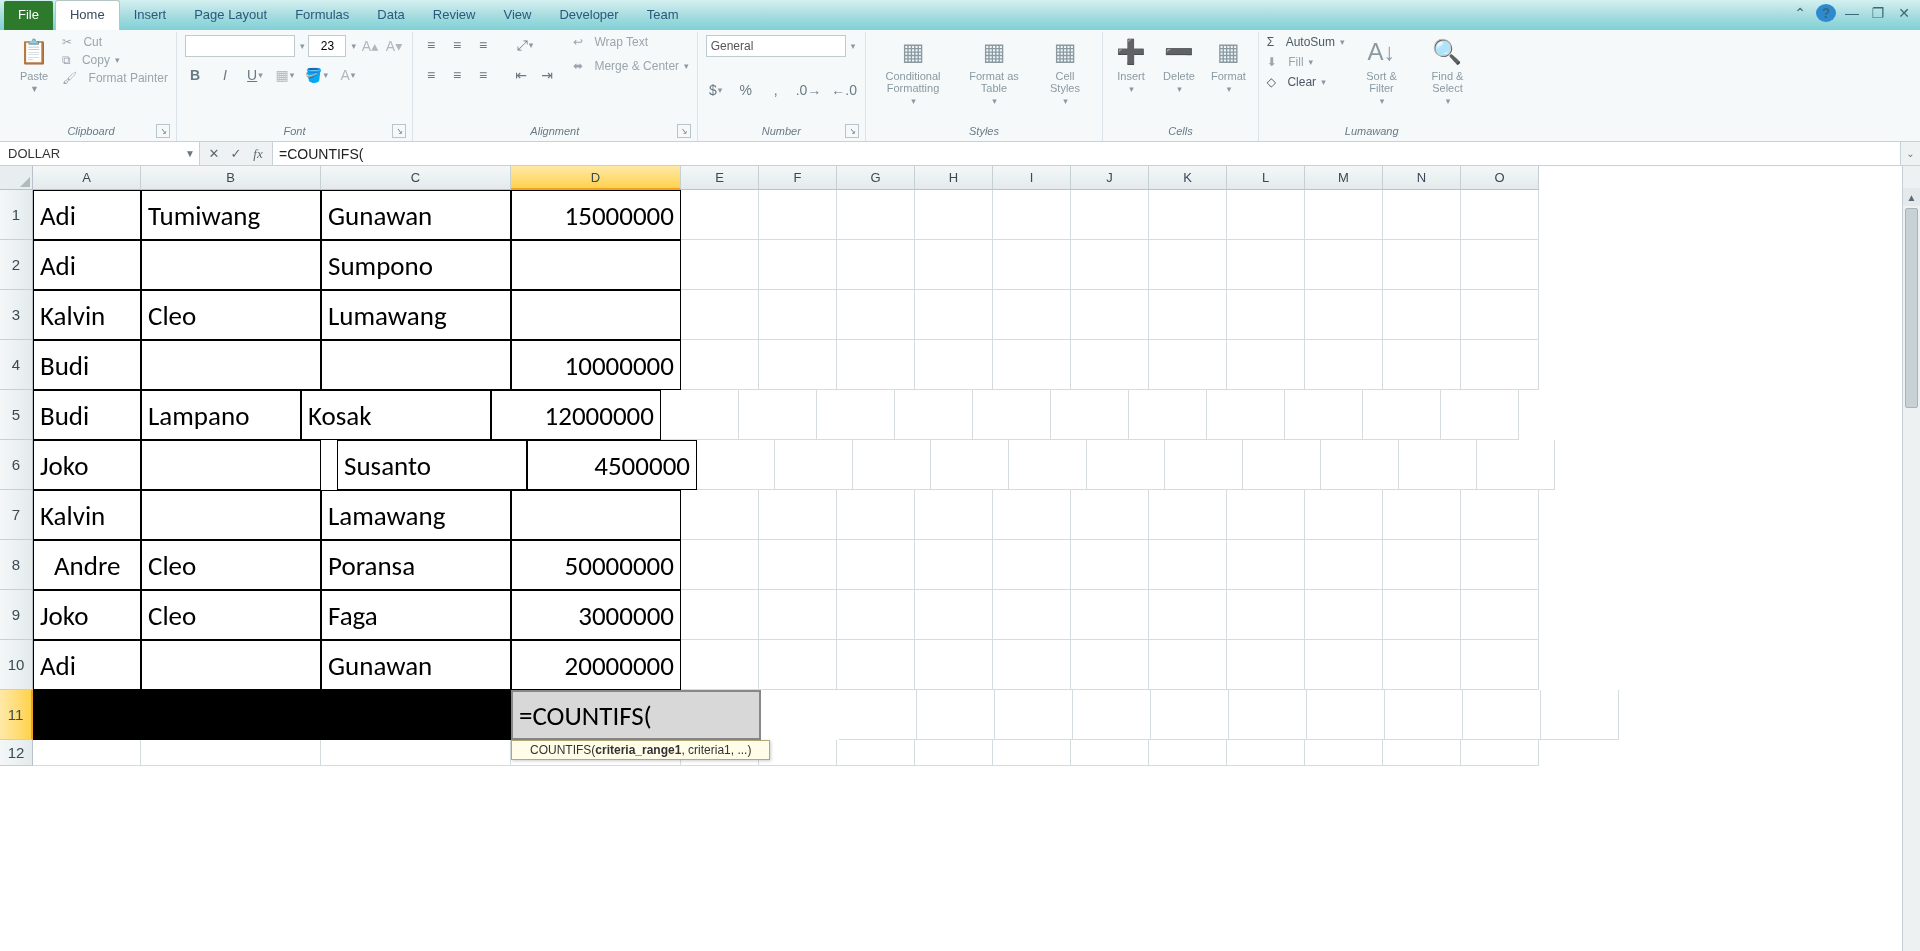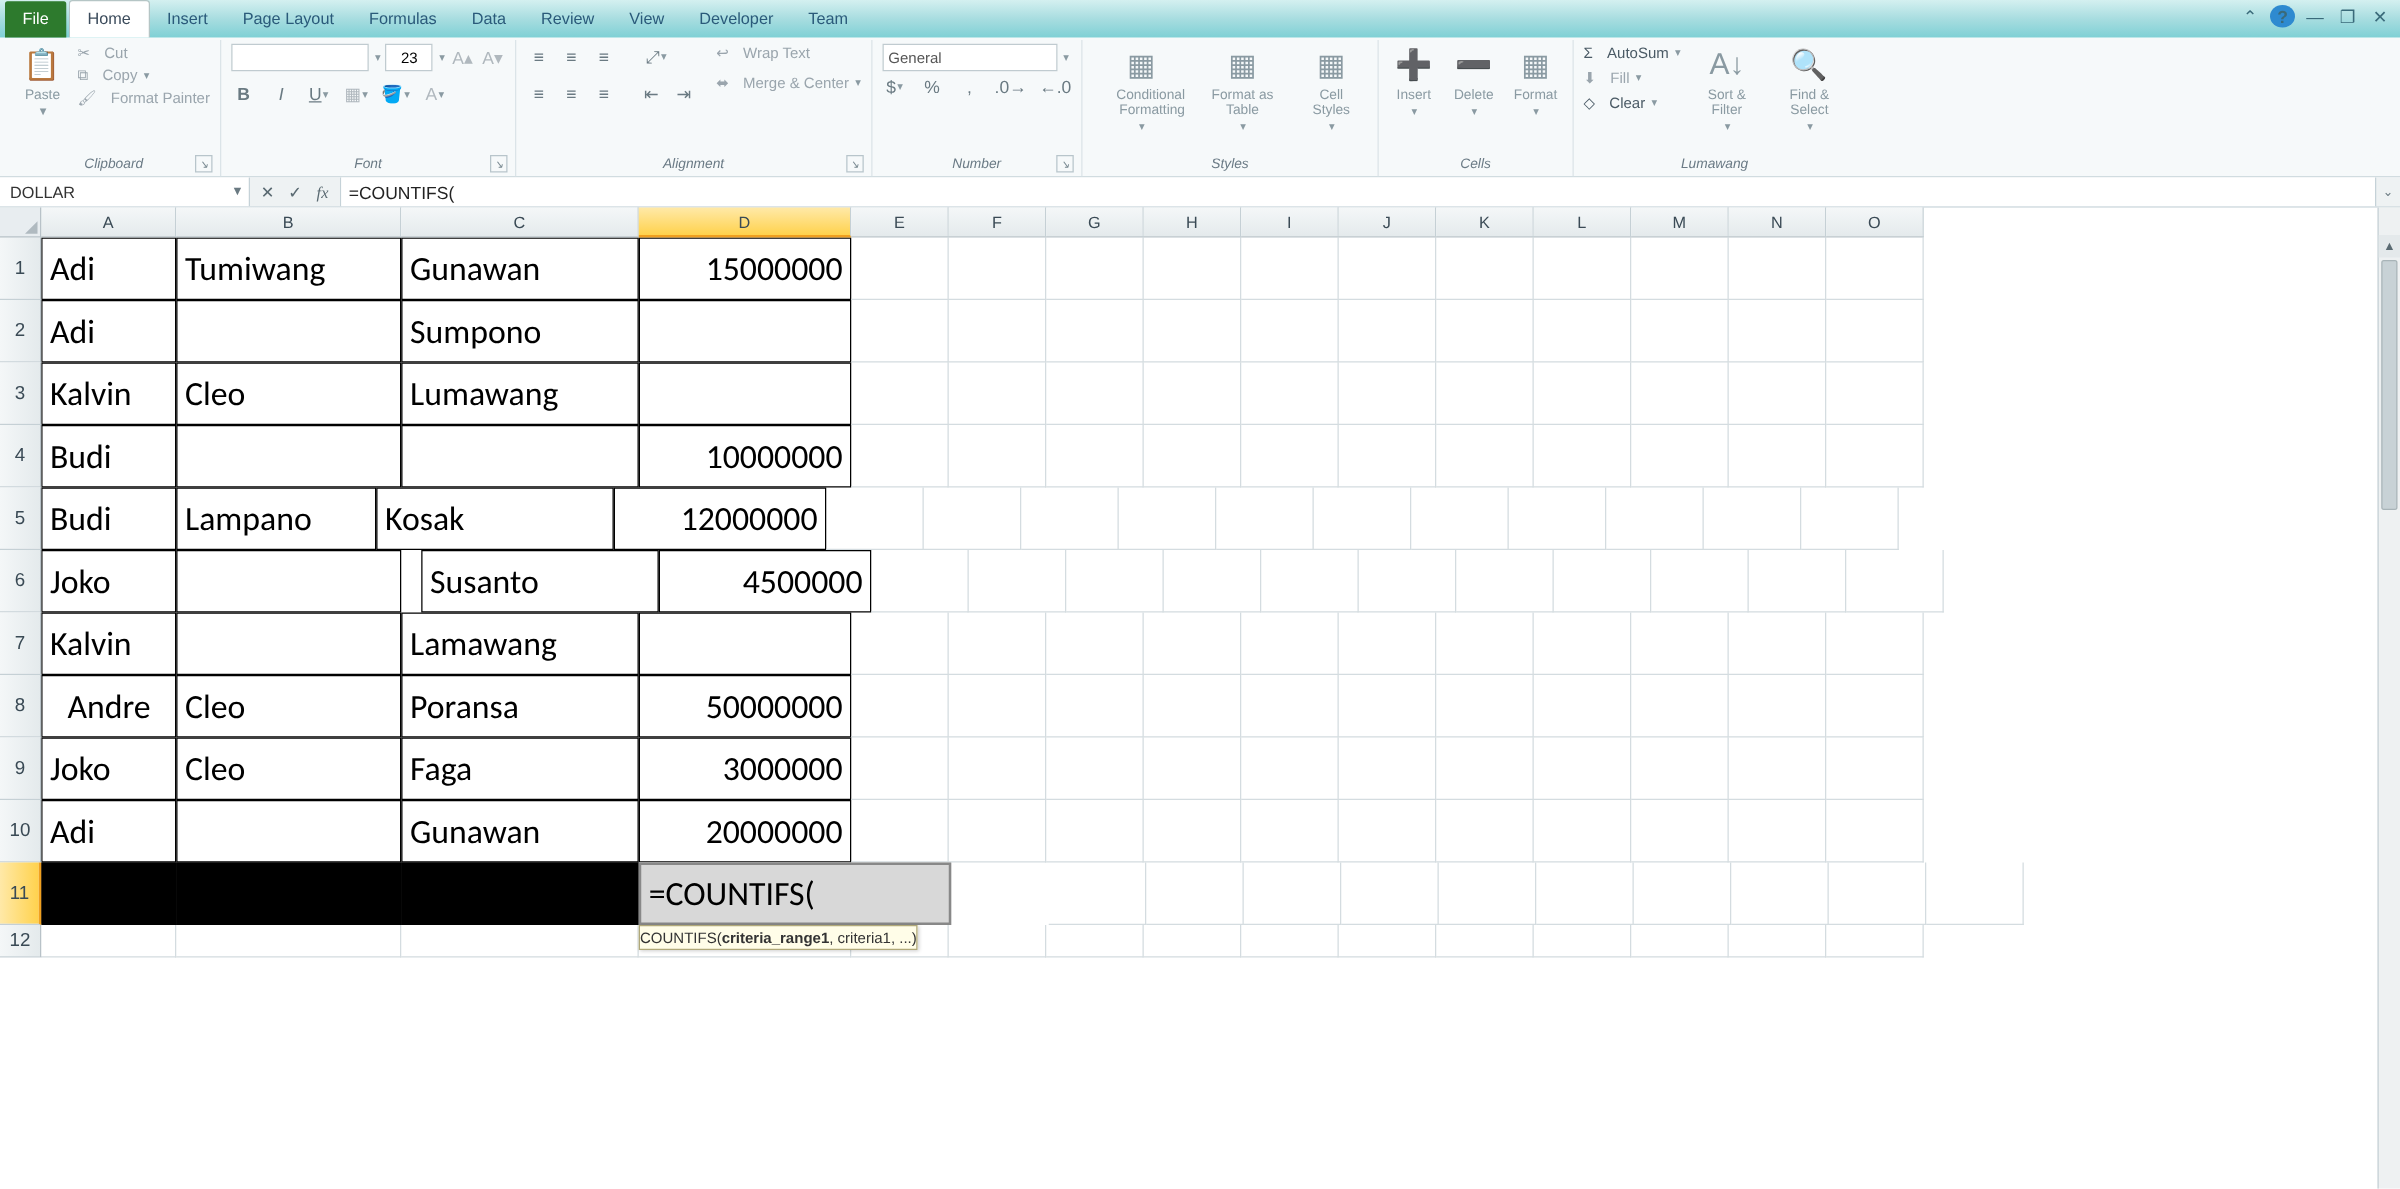--- a/index.html
+++ b/index.html
@@ -53,21 +53,21 @@
 .rowheads { position:absolute; left:0; top:24px; width:33px; bottom:0; z-index:2; }
 .rowhead { background:linear-gradient(to right,#f4f7f8,#e4eaec); border-bottom:1px solid #c5d0d5; border-right:1px solid #b8c2c8; display:flex; align-items:center; justify-content:center; font-size:15px; color:#3a4a55; }
 .rowhead.active { background:linear-gradient(to right,#ffe9a8,#ffd24d); border-right:2px solid #f0a020; }
 .cells { position:absolute; left:33px; top:24px; right:18px; bottom:0; }
 .row { display:flex; position:relative; }
 .cell { border-right:1px solid #d4dce0; border-bottom:1px solid #d4dce0; font-size:27px; color:#000; padding:4px 6px; overflow:hidden; white-space:nowrap; display:flex; align-items:center; font-family: Calibri, Arial, sans-serif; }
 .cell.num { justify-content:flex-end; }
 .cell.bord { border:1px solid #000 !important; }
 .cell.black { background:#000; }
 .cell.edit { background:#d8d8d8; border:2px solid #888 !important; }
-.tooltip { position:absolute; background:#fffde8; border:1px solid #b0a878; font-size:12px; padding:2px 0; color:#333; box-shadow:1px 1px 3px rgba(0,0,0,0.2); z-index:5; }
+.tooltip { position:absolute; background:#fffde8; border:1px solid #b0a878; font-size:12px; padding:2px 18px; color:#333; box-shadow:1px 1px 3px rgba(0,0,0,0.2); z-index:5; }
 .tooltip b { font-weight:bold; }
 
 .vscroll { position:absolute; right:0; top:0; width:18px; bottom:0; background:#eef1f2; border-left:1px solid #c5d0d5;}
 .vscroll .arrow { position:absolute; left:0; right:0; height:18px; background:#e4e9eb; display:flex; align-items:center; justify-content:center; font-size:10px; color:#5a6a72;}
 .vscroll .thumb { position:absolute; left:2px; right:2px; background:#c8d2d6; border:1px solid #a8b4b8; border-radius:2px;}
 </style>
 </head>
 <body>
 
 <div class="titlebar">
@@ -160,41 +160,41 @@
       </div>
       <div class="col" style="gap:8px; margin-left:8px">
         <div class="smallrow grey"><span>↩</span>&nbsp;<span>Wrap Text</span></div>
         <div class="smallrow grey"><span>⬌</span>&nbsp;<span>Merge &amp; Center</span><span class="dd">▾</span></div>
       </div>
     </div>
     <div class="group-label"><span>Alignment</span><span class="launcher">↘</span></div>
   </div>
 
   <div class="group" style="min-width:150px">
-    <div class="group-body col" style="gap:0">
+    <div class="group-body col" style="gap:21px">
       <div class="smallrow">
           <input class="numfmt" value="General" style="">
           <span class="dd">▾</span>
         </div>
       <div class="smallrow grey" style="gap:10px">
         <span class="iconbtn">$<span class="dd">▾</span></span>
         <span class="iconbtn">%</span>
         <span class="iconbtn">,</span>
         <span class="iconbtn">.0→</span>
         <span class="iconbtn">←.0</span>
       </div>
     </div>
     <div class="group-label"><span>Number</span><span class="launcher">↘</span></div>
   </div>
 
   <div class="group" style="min-width:190px">
     <div class="group-body">
       <div class="bigbtn">
           <span class="ico">▦</span>
-          <span style="max-width:70px;text-align:right">Conditional Formatting</span>
+          <span style="max-width:70px;text-align:center">Conditional Formatting</span>
           <span class="dd">▾</span>
         </div>
       <div class="bigbtn">
           <span class="ico">▦</span>
           <span style="max-width:60px;text-align:center">Format as Table</span>
           <span class="dd">▾</span>
         </div>
       <div class="bigbtn">
           <span class="ico">▦</span>
           <span style="max-width:50px;text-align:center">Cell Styles</span>

